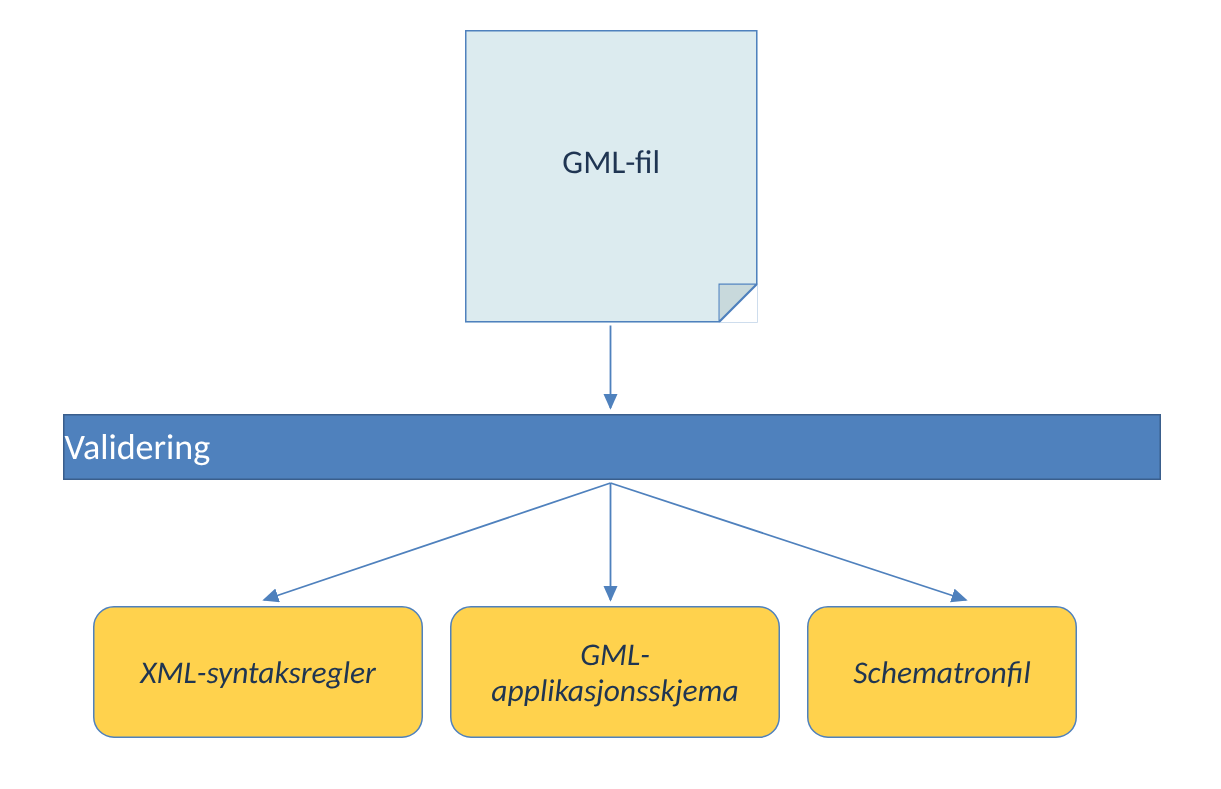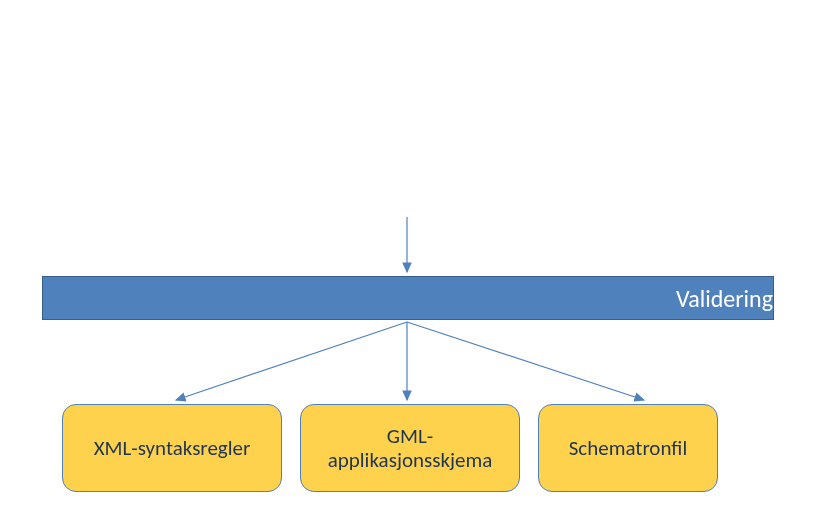--- a/index.html
+++ b/index.html
@@ -74,50 +74,59 @@
   .bar {
     position: absolute;
     left: 42px;
     top: 276px;
     width: 732px;
     height: 44px;
     background: #4f81bd;
     border: 1.5px solid #3a5e8c;
     display: flex;
     align-items: center;
-    justify-content: flex-end;
+    justify-content: flex-start;
     color: #ffffff;
     font-size: 24px;
   }
   
   .rbox {
     position: absolute;
     top: 404px;
     height: 88px;
     background: #ffd24d;
     border: 1.5px solid #4f81bd;
     border-radius: 14px;
     display: flex;
     align-items: center;
     justify-content: center;
     text-align: center;
     font-size: 21px;
     color: #1f3552;
     line-height: 1.15;
     padding: 4px 8px;
+    font-style: italic;
   }
   .rbox.b1 { left: 62px;  width: 220px; }
   .rbox.b2 { left: 300px; width: 220px; text-align: center; }
   .rbox.b3 { left: 538px; width: 180px; }
 </style>
 </head>
 <body>
 
 <div class="canvas">
 
+  <div class="doc-box">
+    <span class="label">GML-fil</span>
+    <div class="doc-fold"></div>
+    <div class="doc-fold-tri"></div>
+    <svg class="doc-fold-outline" viewBox="0 0 26 26">
+      <polyline points="0,26 26,0 0,0 0,26" fill="none" stroke="#4f81bd" stroke-width="1.5"></polyline>
+    </svg>
+  </div>
 
   <div class="bar">
     <span>Validering</span>
   </div>
 
   <div class="rbox b1">
     <span>XML-syntaksregler</span>
   </div>
   <div class="rbox b2">
     <span>GML-applikasjonsskjema</span>

